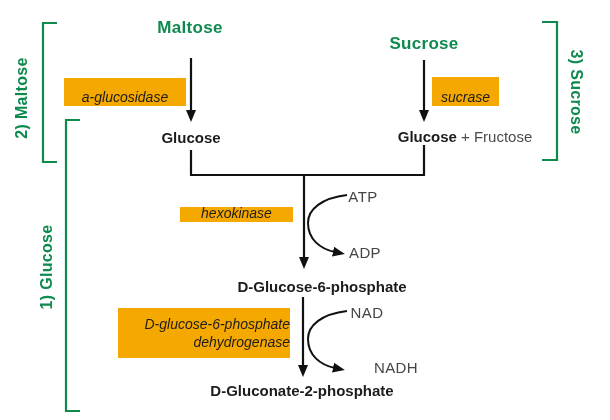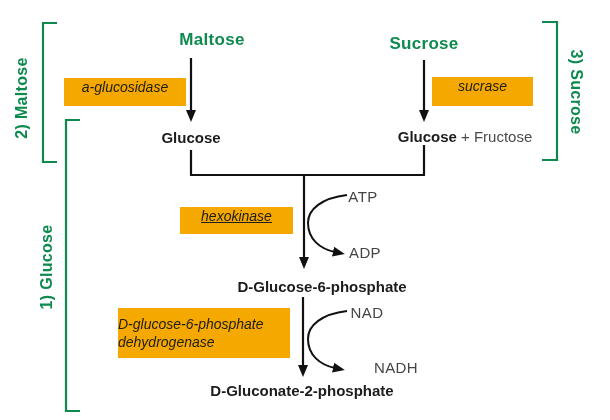--- a/index.html
+++ b/index.html
@@ -14,21 +14,21 @@
   .lbl{position:absolute;transform:translate(-50%,-50%);white-space:nowrap;}
   .heading{font-weight:bold;font-size:17px;color:#0E8A4F;letter-spacing:.3px;}
   .node{font-weight:bold;font-size:15px;color:#1c1c1c;}
   .nodepart-gray{font-weight:normal;color:#4a4a4a;margin-left:4px;margin-top:44px;}
   .cofactor{font-size:15px;color:#454545;letter-spacing:.4px;}
   .side{font-weight:bold;font-size:16px;color:#0E8A4F;letter-spacing:.3px;}
   .rot-left{transform:translate(-50%,-50%) rotate(-90deg);}
   .rot-right{transform:translate(-50%,-50%) rotate(90deg);}
   .enzyme-box{
     position:absolute;background:#F5A800;
-    display:flex;align-items:flex-start;justify-content:center;
+    display:flex;align-items:flex-end;justify-content:center;
     font-style:italic;font-size:14px;color:#1d1d1d;
     text-align:center;line-height:1.3;
   }
 </style>
 </head>
 <body>
 
 <div id="canvas">
 
   <svg id="wires" viewBox="0 0 610 420" xmlns="http://www.w3.org/2000/svg">
@@ -50,30 +50,30 @@
     <line x1="303" y1="297" x2="303" y2="367" stroke="#111111" stroke-width="2.2" marker-end="url(#ah)"></line>
 
     <path d="M347,195 C322,198 308,209 308,223 C308,239 320,249 335,252" fill="none" stroke="#111111" stroke-width="2" marker-end="url(#ah)"></path>
     <path d="M347,311 C322,314 308,325 308,339 C308,355 320,365 335,368" fill="none" stroke="#111111" stroke-width="2" marker-end="url(#ah)"></path>
   </svg>
 
   <div class="lbl side rot-left" style="left:22px;top:98px;">2) Maltose</div>
   <div class="lbl side rot-left" style="left:47px;top:267px;">1) Glucose</div>
   <div class="lbl side rot-right" style="left:576px;top:92px;">3) Sucrose</div>
 
-  <div class="lbl heading" style="left:190px;top:40px;margin-left:22px;">Maltose</div>
+  <div class="lbl heading" style="left:190px;top:28px;">Maltose</div>
   <div class="lbl heading" style="left:424px;top:44px;">Sucrose</div>
 
   <div class="enzyme-box" style="left:64px;top:78px;width:122px;height:28px;">
     <span>a-glucosidase</span>
   </div>
-  <div class="enzyme-box" style="left:432px;top:77px;width:101px;height:29px;">
+  <div class="enzyme-box" style="left:432px;top:77px;width:67px;height:29px;">
     <span>sucrase</span>
   </div>
-  <div class="enzyme-box" style="left:180px;top:207px;width:113px;height:27px;text-decoration:underline;">
+  <div class="enzyme-box" style="left:180px;top:207px;width:113px;height:15px;">
     <span>hexokinase</span>
   </div>
   <div class="enzyme-box" style="left:118px;top:308px;width:172px;height:50px;flex-direction:column;">
     <span>D-glucose-6-phosphate</span>
     <span>dehydrogenase</span>
   </div>
 
   <div class="lbl node" style="left:191px;top:137px;">Glucose</div>
   <div class="lbl node" style="left:465px;top:136px;">
     <span>Glucose</span><span class="nodepart-gray">+ Fructose</span>

